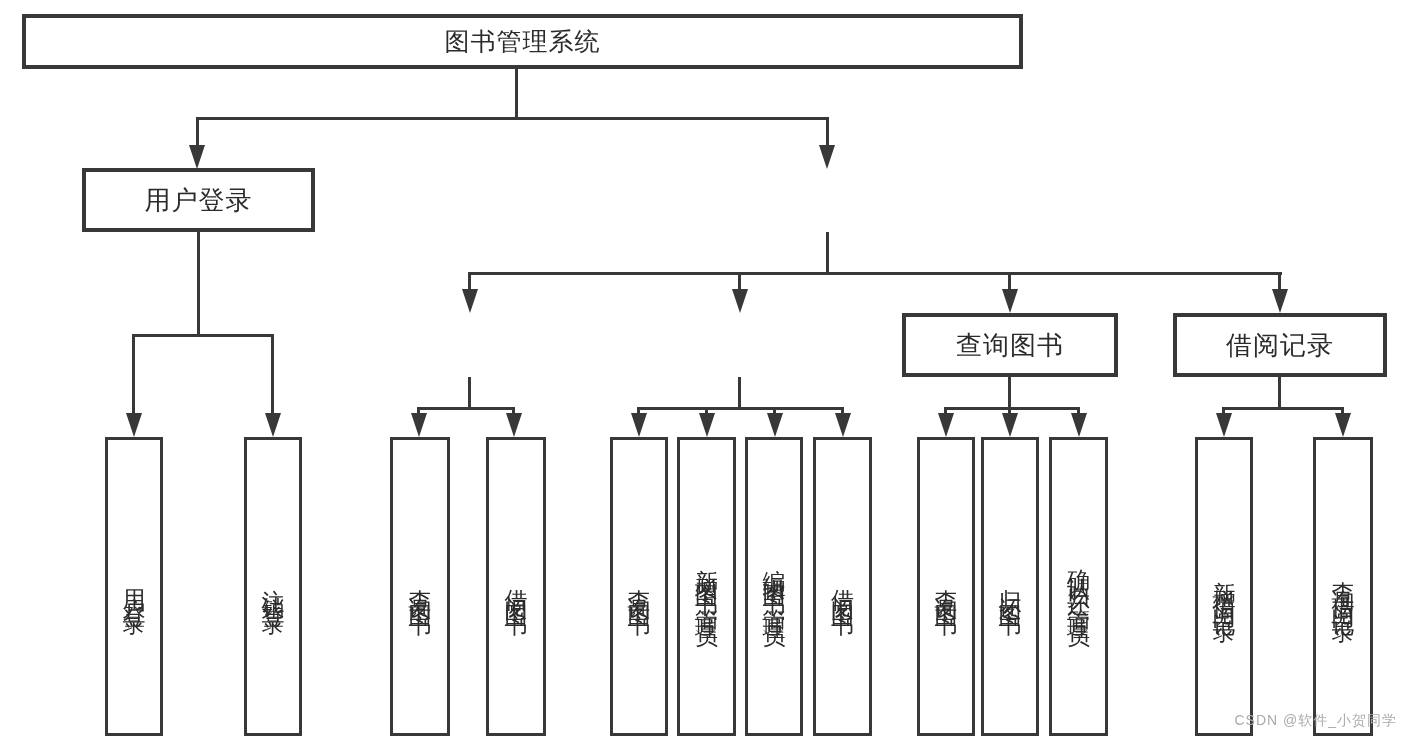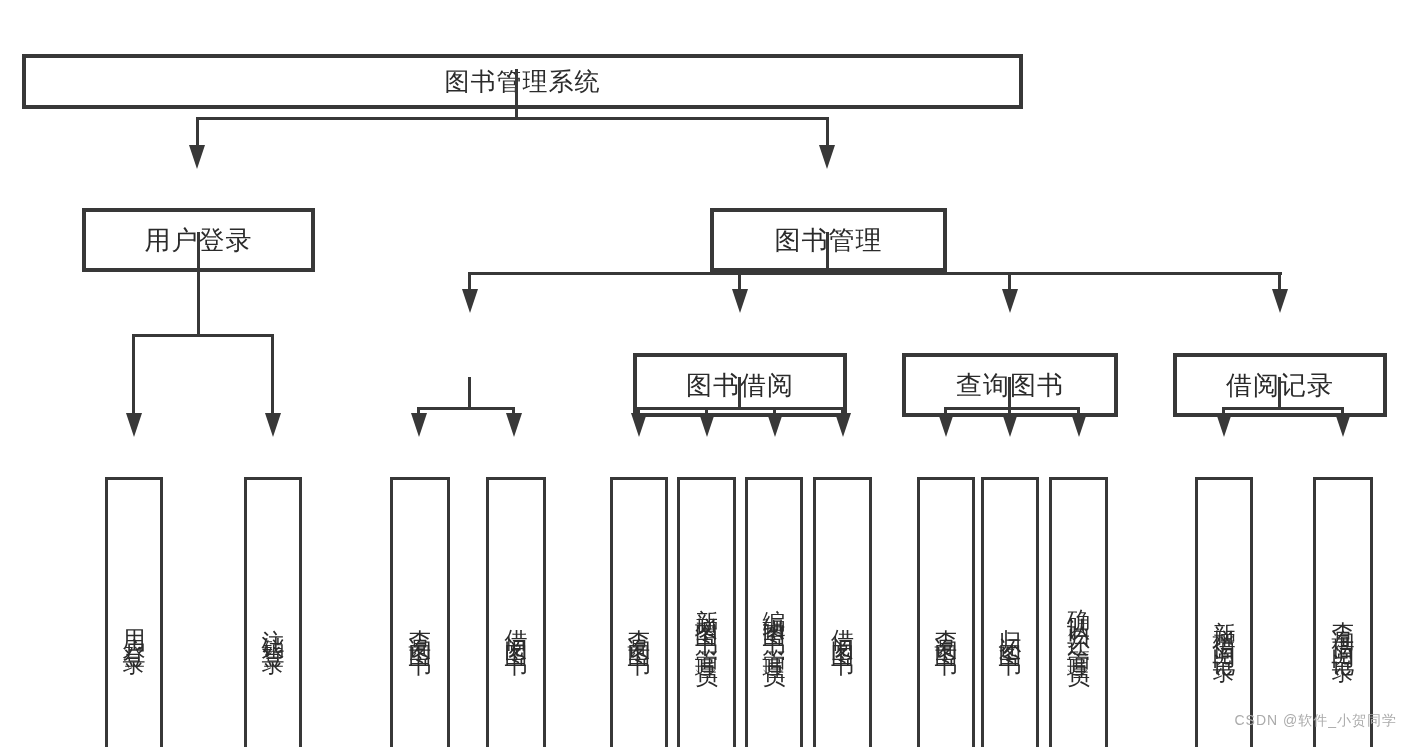--- a/index.html
+++ b/index.html
@@ -11,21 +11,20 @@
     overflow:hidden;
   }
   
   .node{
     position:absolute;
     box-sizing:border-box;
     border:4px solid #383838;
     background:#ffffff;
     display:flex;align-items:center;justify-content:center;
     color:#2b2b2b;
-    margin-top:40px;
   }
   .h-node{font-size:26px;letter-spacing:1px;}
   .root-node{font-size:25px;}
   .v-node{
     border-width:3px;
     font-size:23px;
   }
   .v-node .vtext{
     writing-mode:vertical-rl;
     text-orientation:mixed;
@@ -64,45 +63,39 @@
   <div class="vline" style="left:515px;top:69px;height:48px;"></div>
   <div class="hline" style="left:196px;top:117px;width:633px;"></div>
   <div class="vline" style="left:196px;top:117px;height:29px;"></div>
   <div class="arrow" style="left:189px;top:145px;"></div>
   <div class="vline" style="left:826px;top:117px;height:29px;"></div>
   <div class="arrow" style="left:819px;top:145px;"></div>
 
   <div class="node h-node" style="left:82px;top:168px;width:233px;height:64px;">
     <span>用户登录</span>
   </div>
-  <div class="node h-node" style="left:710px;top:168px;width:237px;height:64px;">
-    <span>图书管理</span>
-  </div>
 
   <div class="vline" style="left:197px;top:232px;height:102px;"></div>
   <div class="hline" style="left:132px;top:334px;width:142px;"></div>
   <div class="vline" style="left:132px;top:334px;height:81px;"></div>
   <div class="arrow" style="left:126px;top:413px;"></div>
   <div class="vline" style="left:271px;top:334px;height:81px;"></div>
   <div class="arrow" style="left:265px;top:413px;"></div>
 
   <div class="vline" style="left:826px;top:232px;height:40px;"></div>
   <div class="hline" style="left:468px;top:272px;width:814px;"></div>
   <div class="vline" style="left:468px;top:272px;height:19px;"></div>
   <div class="arrow" style="left:462px;top:289px;"></div>
   <div class="vline" style="left:738px;top:272px;height:19px;"></div>
   <div class="arrow" style="left:732px;top:289px;"></div>
   <div class="vline" style="left:1008px;top:272px;height:19px;"></div>
   <div class="arrow" style="left:1002px;top:289px;"></div>
   <div class="vline" style="left:1278px;top:272px;height:19px;"></div>
   <div class="arrow" style="left:1272px;top:289px;"></div>
 
-  <div class="node h-node" style="left:633px;top:313px;width:214px;height:64px;">
-    <span>图书借阅</span>
-  </div>
   <div class="node h-node" style="left:902px;top:313px;width:216px;height:64px;">
     <span>查询图书</span>
   </div>
   <div class="node h-node" style="left:1173px;top:313px;width:214px;height:64px;">
     <span>借阅记录</span>
   </div>
 
   <div class="vline" style="left:468px;top:377px;height:30px;"></div>
   <div class="hline" style="left:417px;top:407px;width:98px;"></div>
   <div class="vline" style="left:417px;top:407px;height:8px;"></div>

